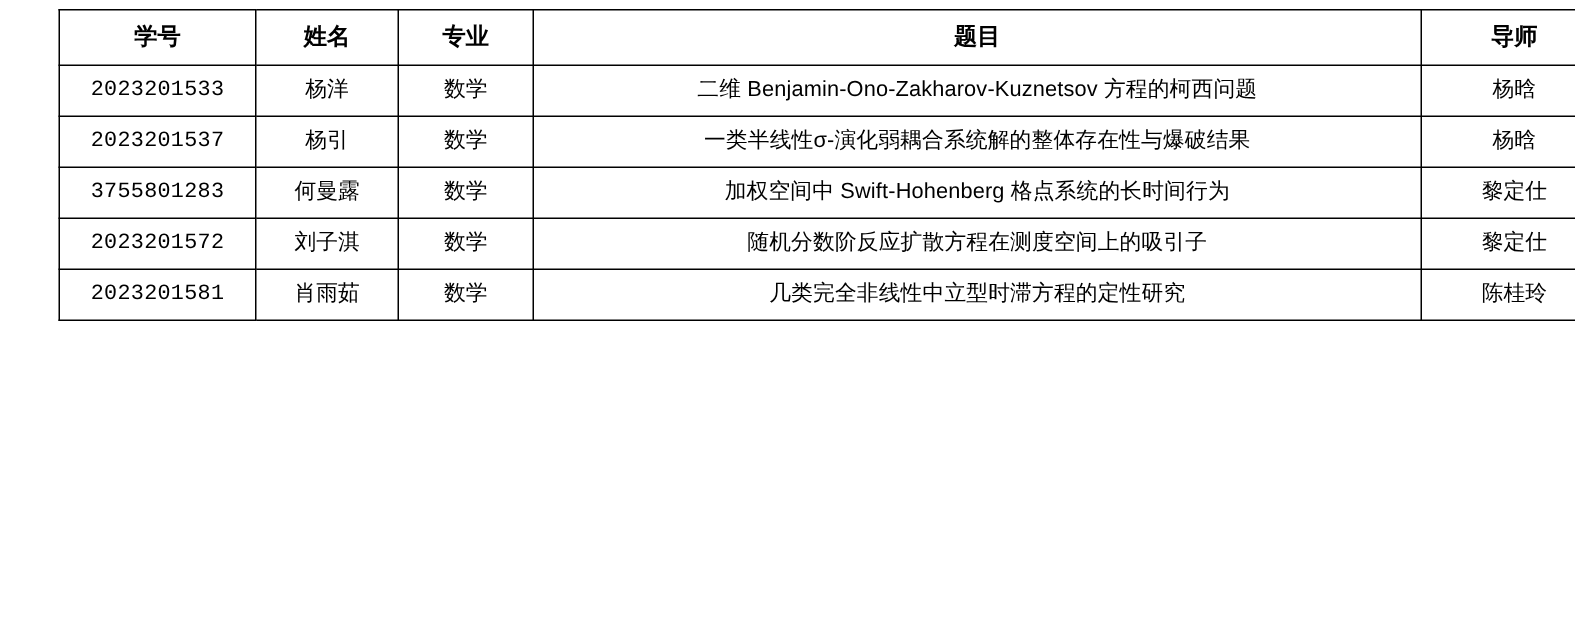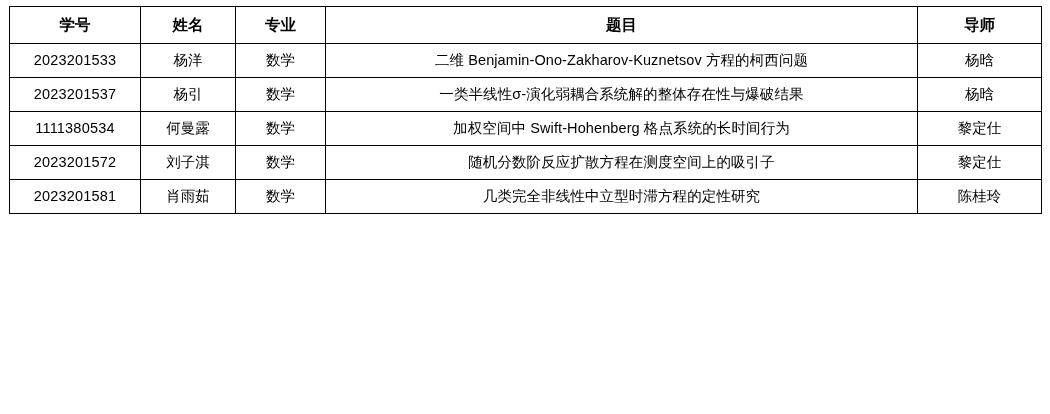--- a/index.html
+++ b/index.html
@@ -12,20 +12,21 @@
     height: 414px;
     font-family: "Liberation Sans", "DejaVu Sans", sans-serif;
     color: #000000;
     overflow: hidden;
   }
   .sheet {
     width: 926px;
     height: 414px;
     box-sizing: border-box;
     padding: 6px 9px 0 9px;
+    margin-left: 30px;
   }
   table.thesis-table {
     width: 1032px;
     border-collapse: collapse;
     table-layout: fixed;
   }
   table.thesis-table th,
   table.thesis-table td {
     border: 1px solid #000000;
     text-align: center;
@@ -42,21 +43,21 @@
     font-size: 15.5px;
     height: 36px;
   }
   col.c-id    { width: 131px; }
   col.c-name  { width: 95px; }
   col.c-major { width: 90px; }
   col.c-title { width: 592px; }
   col.c-adv   { width: 124px; }
 
   td.cell-id {
-    font-family: Liberation Sans, sans-serif;
+    font-family: Liberation Mono, monospace;
     font-size: 14px;
     letter-spacing: 0.2px;
   }
   td.cell-title {
     font-size: 14.5px;
     letter-spacing: 0.1px;
   }
 </style>
 </head>
 <body>
@@ -88,21 +89,21 @@
         <td>杨晗</td>
       </tr>
       <tr>
         <td class="cell-id">2023201537</td>
         <td>杨引</td>
         <td>数学</td>
         <td class="cell-title">一类半线性σ-演化弱耦合系统解的整体存在性与爆破结果</td>
         <td>杨晗</td>
       </tr>
       <tr>
-        <td class="cell-id">1111380534</td>
+        <td class="cell-id">3755801283</td>
         <td>何曼露</td>
         <td>数学</td>
         <td class="cell-title">加权空间中 Swift-Hohenberg 格点系统的长时间行为</td>
         <td>黎定仕</td>
       </tr>
       <tr>
         <td class="cell-id">2023201572</td>
         <td>刘子淇</td>
         <td>数学</td>
         <td class="cell-title">随机分数阶反应扩散方程在测度空间上的吸引子</td>

